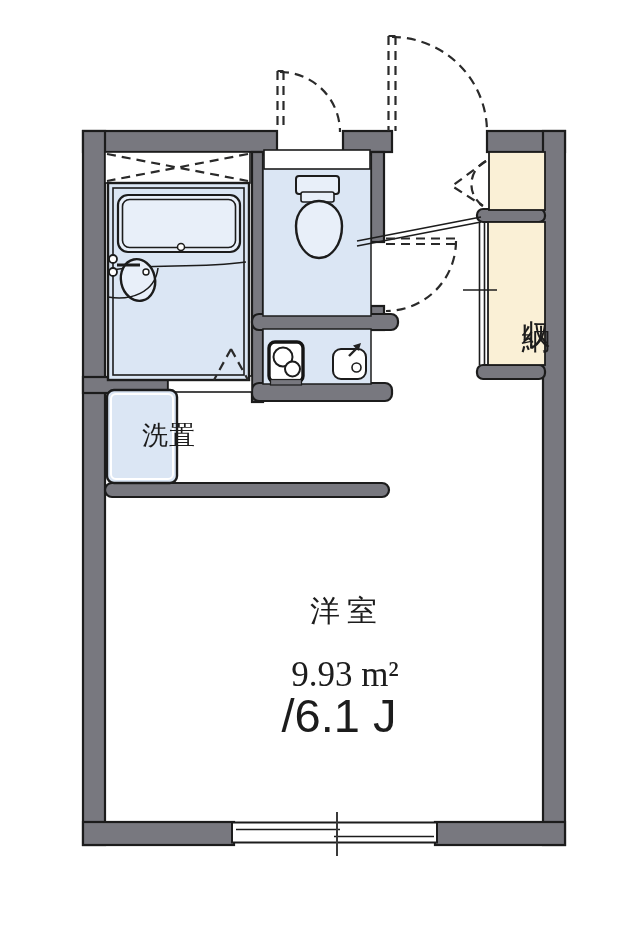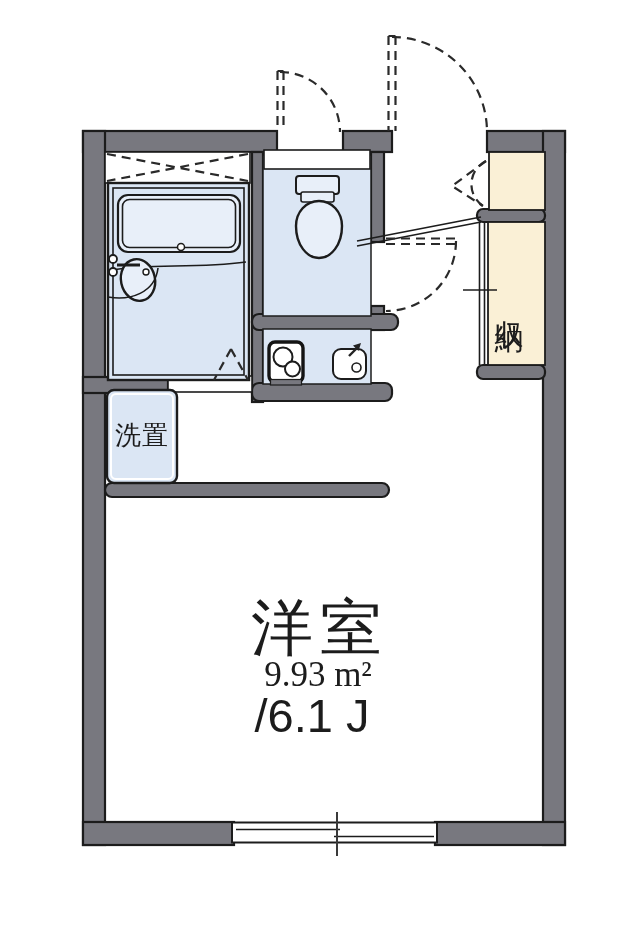--- a/index.html
+++ b/index.html
@@ -12,22 +12,22 @@
     font-family:"Liberation Sans","DejaVu Sans",sans-serif;color:var(--line);
   }
   #plan-svg{position:absolute;left:0;top:0;}
   .wall{fill:var(--wall);stroke:var(--line);stroke-width:2.2;}
   .roomblue{fill:var(--room-blue);stroke:var(--line);stroke-width:1.5;}
   .beige{fill:var(--closet-beige);stroke:var(--line);stroke-width:1.8;}
   .whitebox{fill:var(--white);stroke:var(--line);stroke-width:1.6;}
   .fixture{fill:var(--fixture-blue);stroke:var(--line);}
   .thin{stroke:var(--line);fill:none;stroke-width:1.6;}
   .dash{stroke:#2a2a2a;fill:none;stroke-width:2.2;stroke-dasharray:9 6;}
-  .label{position:absolute;text-align:center;color:var(--line);line-height:1.05;}
-  .label-room-name{left:245px;top:595px;width:150px;font-size:62px;letter-spacing:7px;}
+  .label{position:absolute;text-align:center;color:var(--line);line-height:1.05;margin-left:27px;}
+  .label-room-name{left:245px;top:595px;width:150px;font-size:30px;letter-spacing:7px;}
   .label-area-m2{left:228px;top:657px;width:180px;font-size:35px;font-family:Liberation Serif, serif;}
   .label-area-jo{left:222px;top:691px;width:180px;font-size:47px;}
   .label-storage{left:494px;top:247px;height:110px;font-size:29px;letter-spacing:5px;
     writing-mode:vertical-rl;text-orientation:upright;}
   .label-washer{left:107px;top:422px;width:70px;font-size:26px;letter-spacing:1px;}
 </style>
 </head>
 <body>
 
 <div id="stage">

